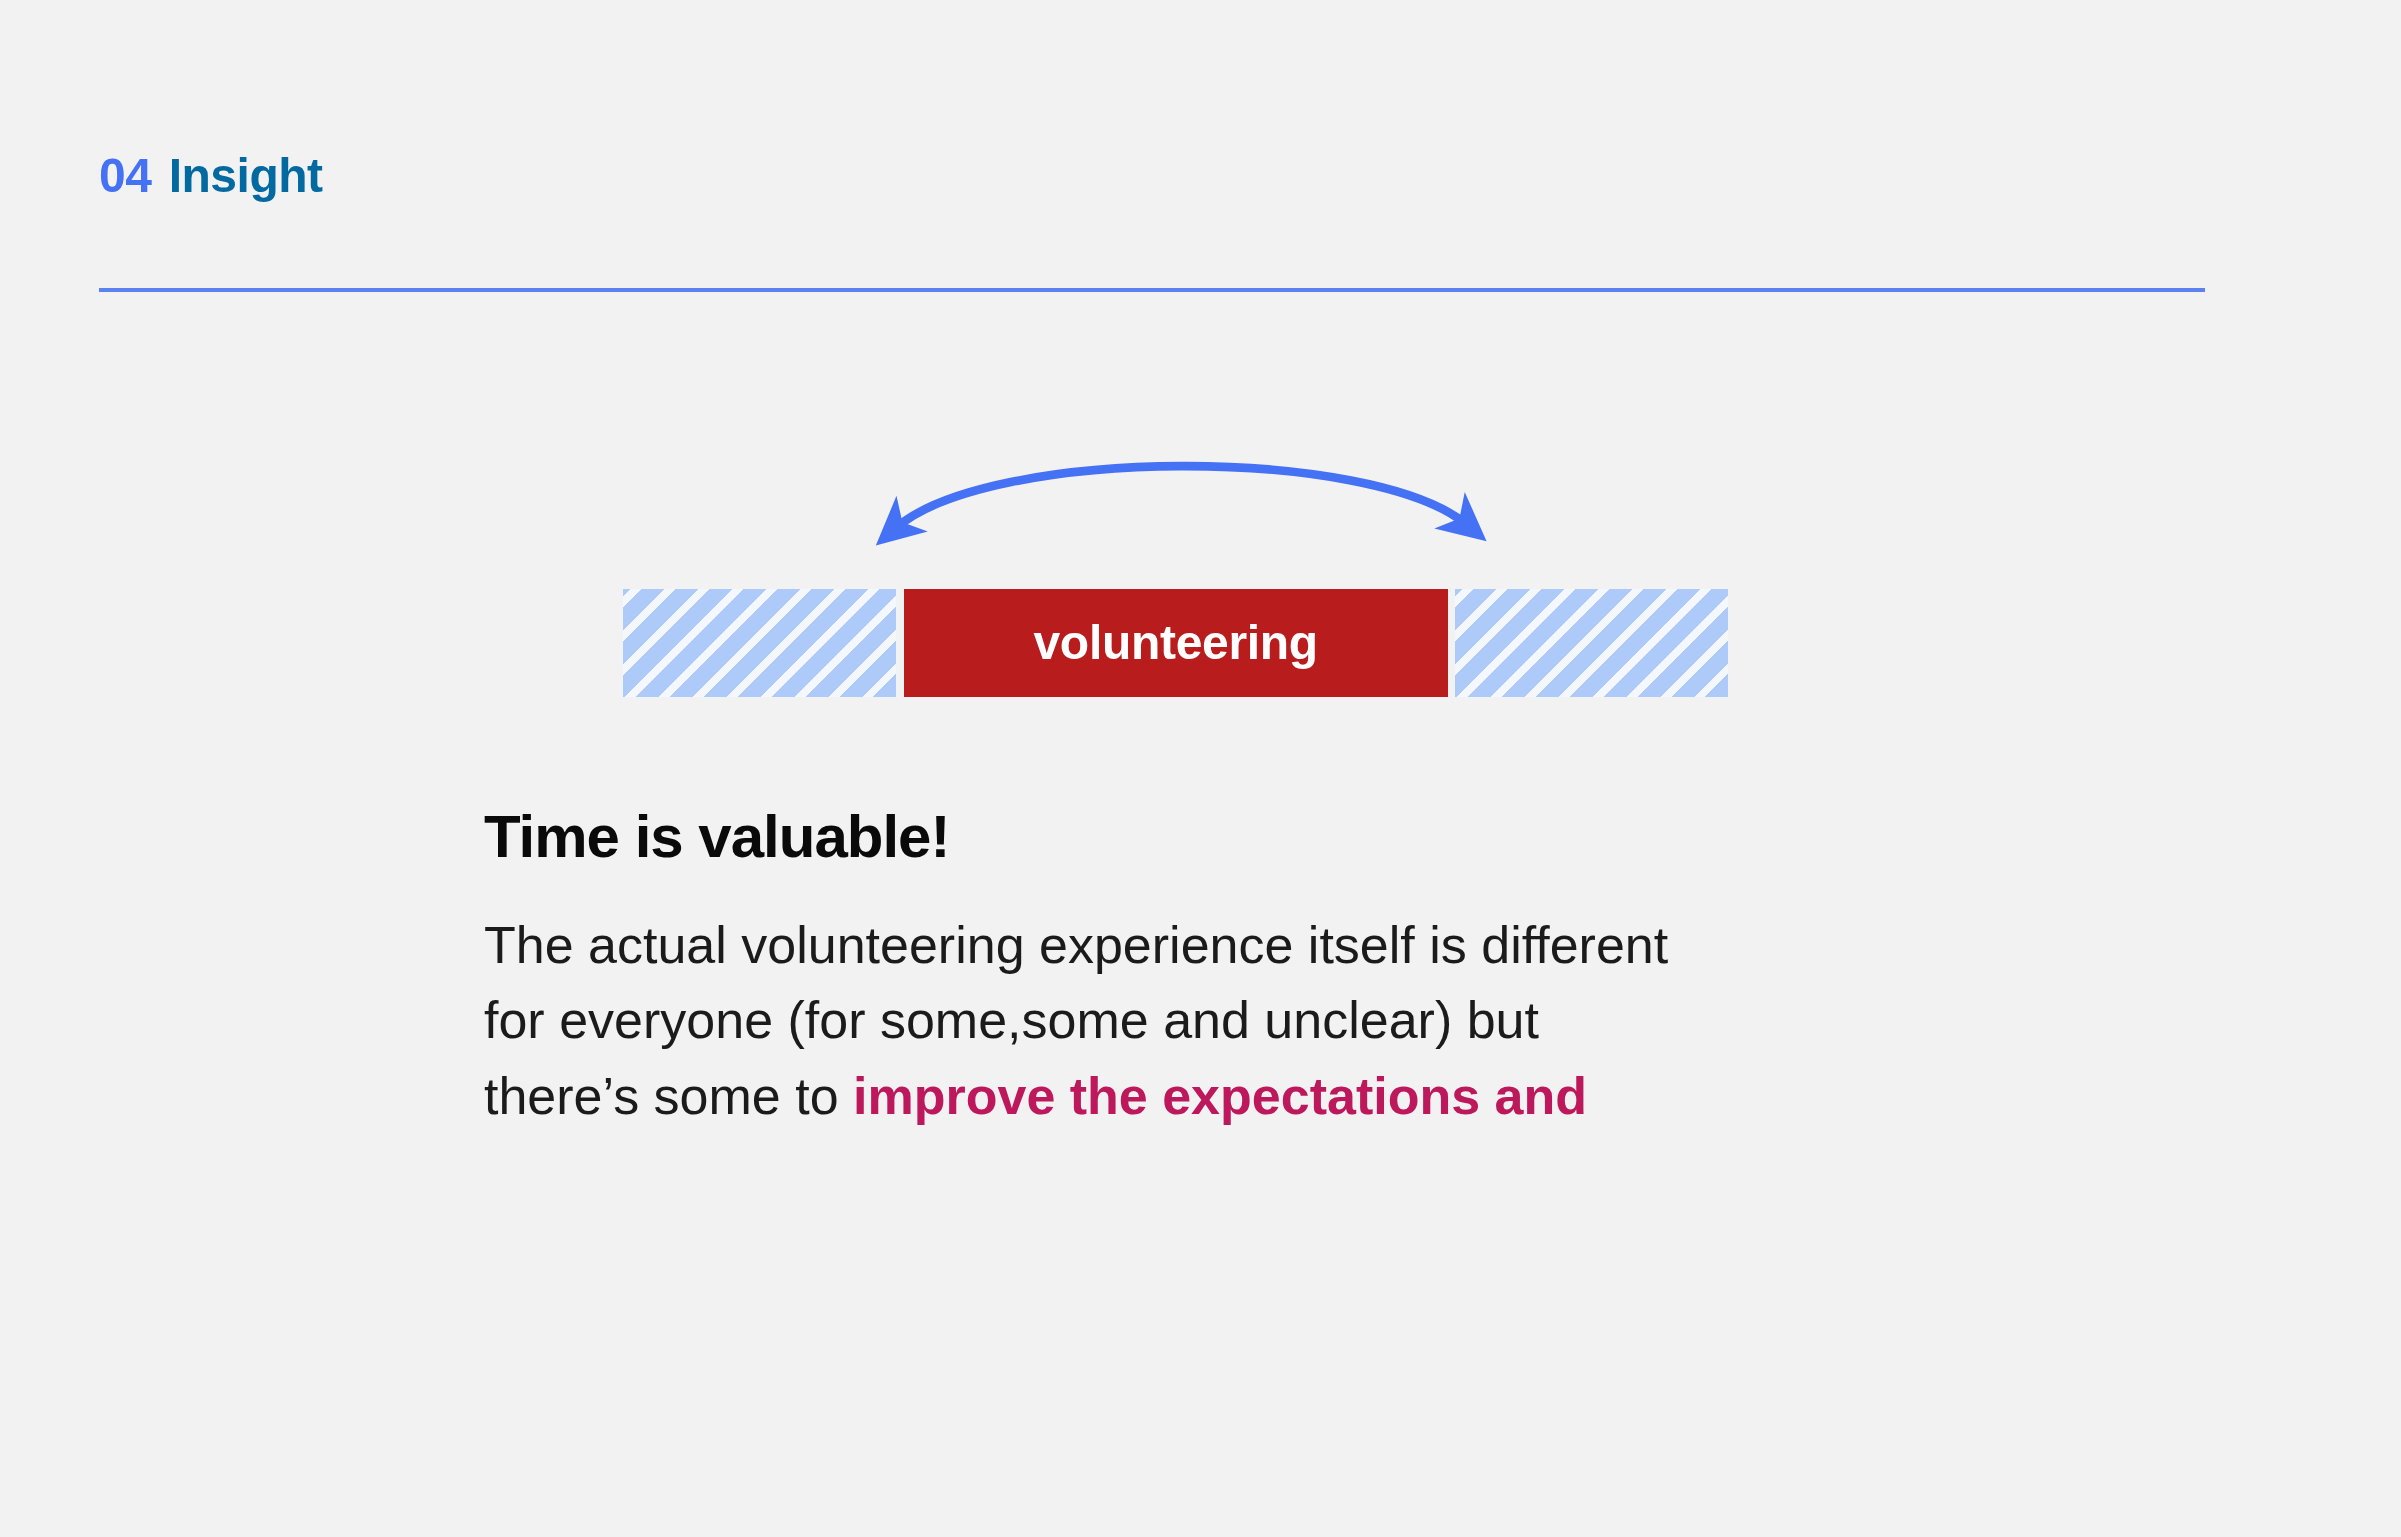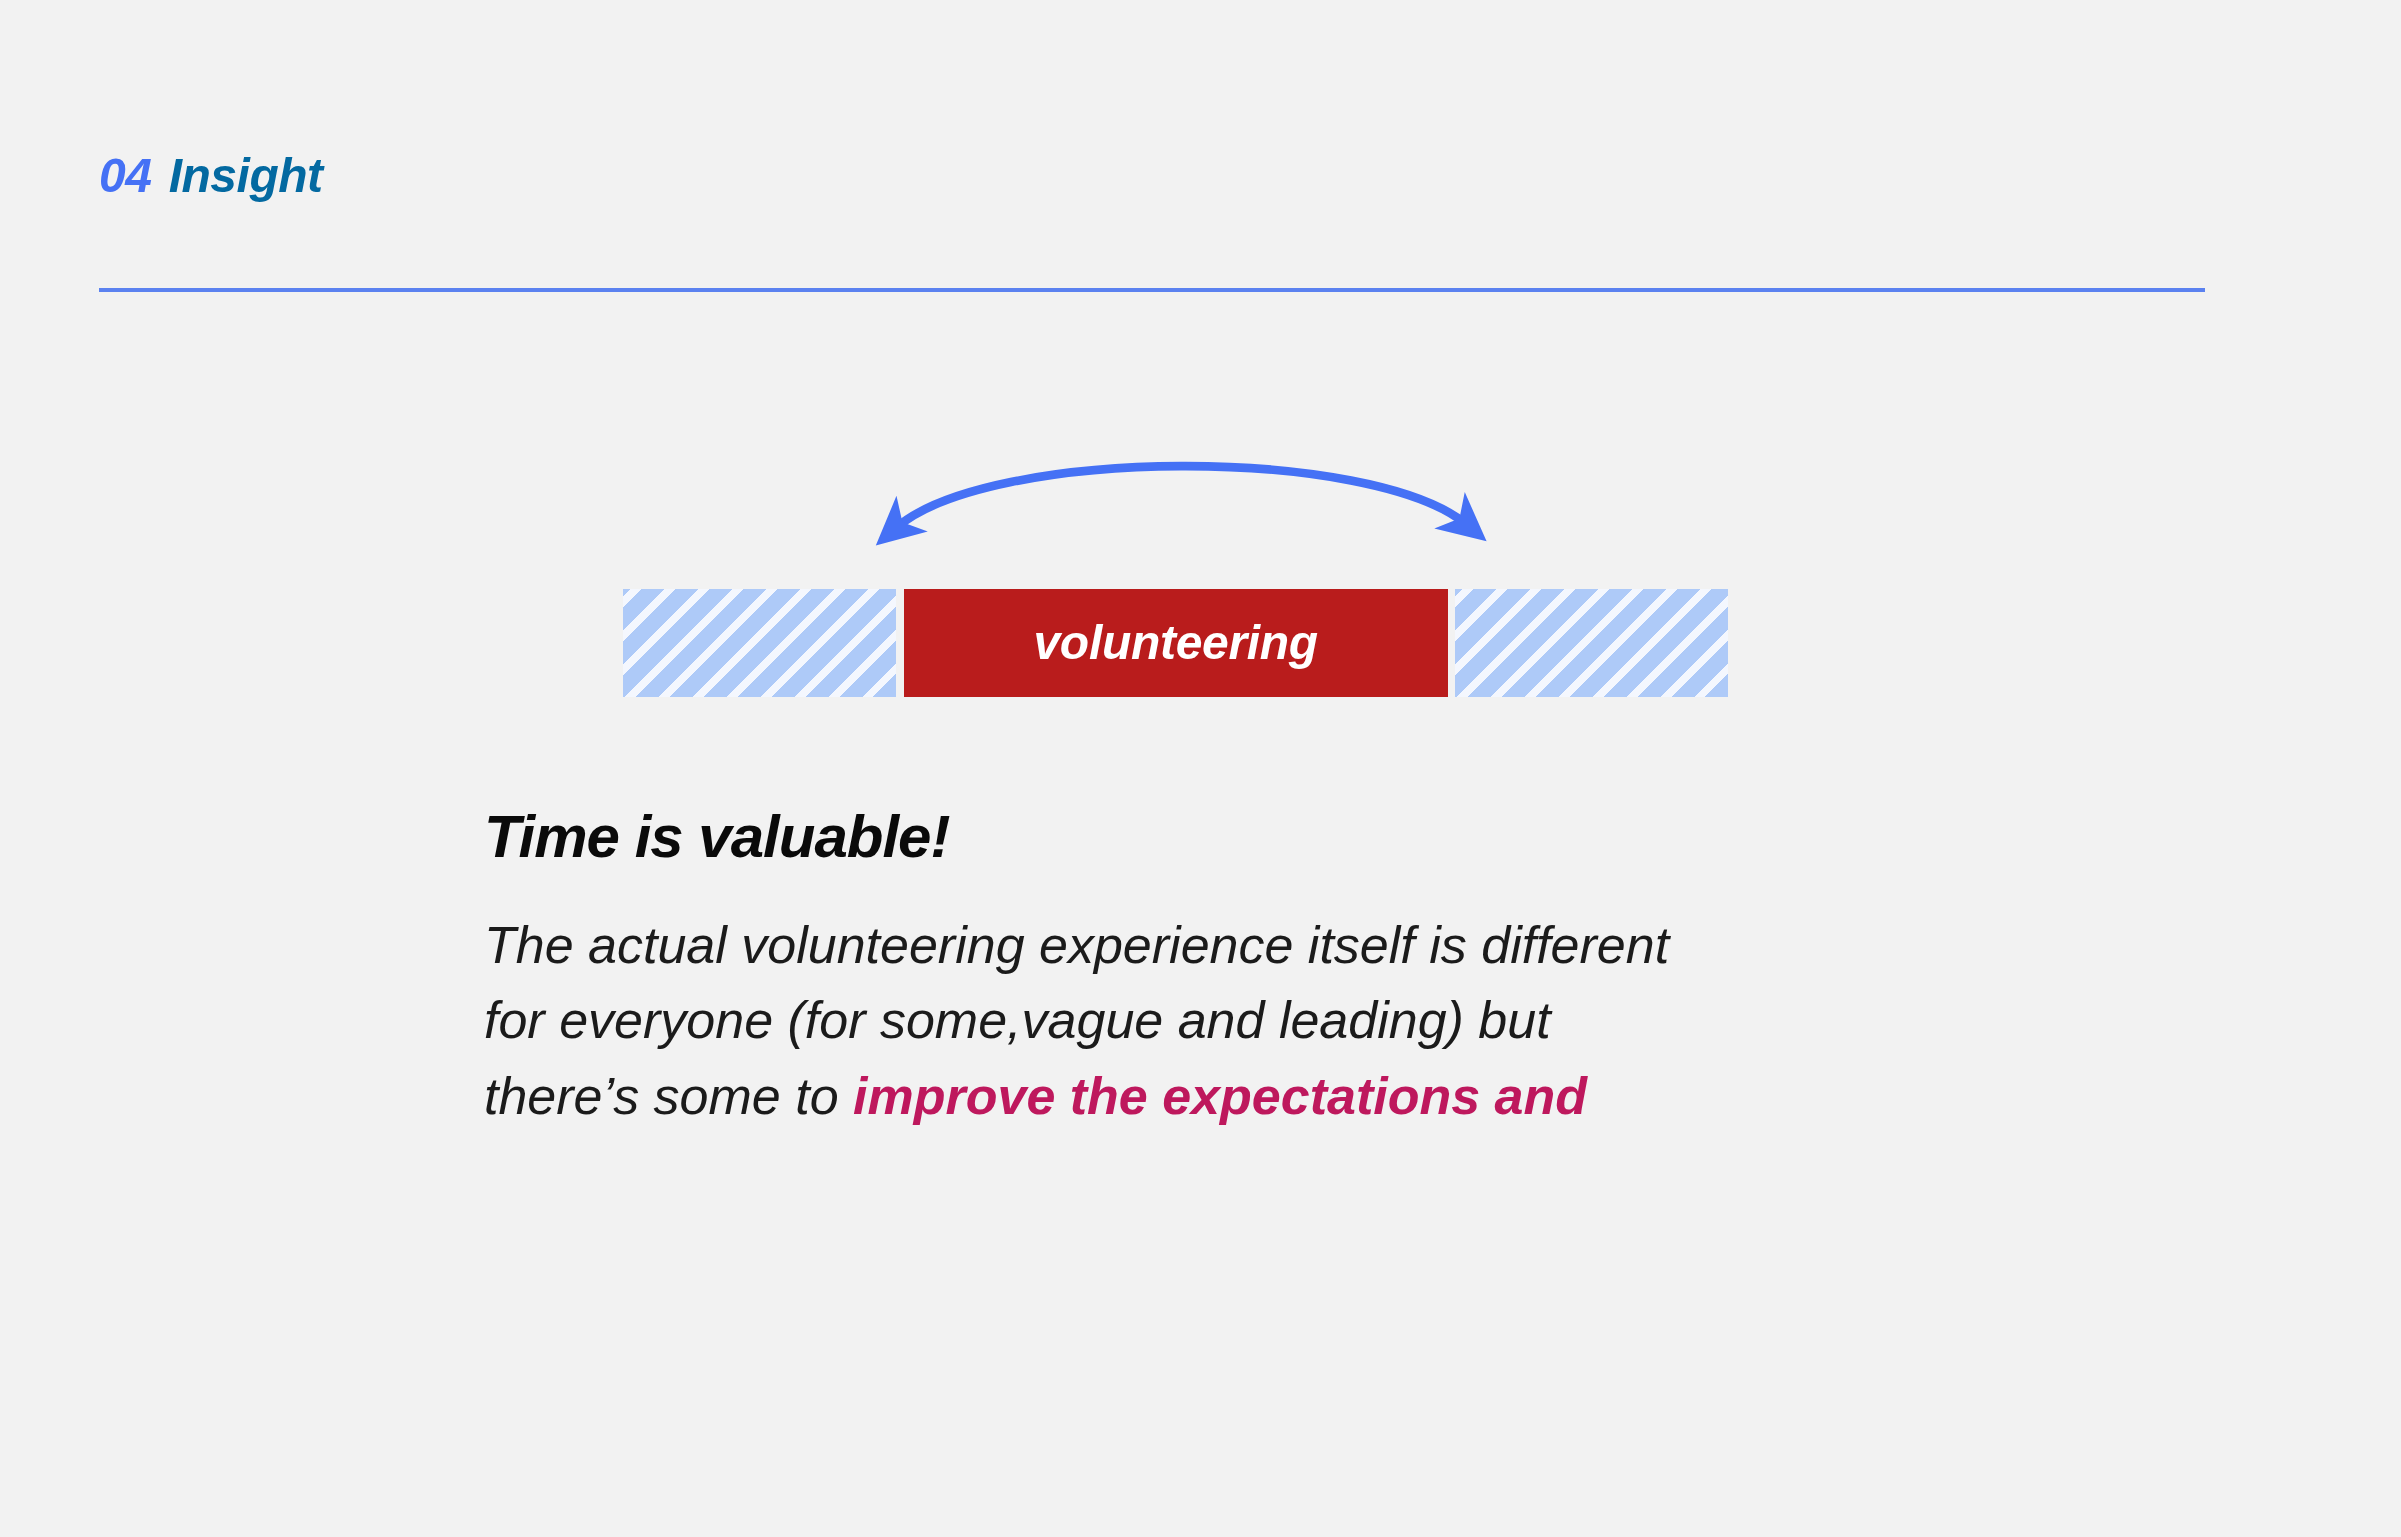--- a/index.html
+++ b/index.html
@@ -14,21 +14,20 @@
     font-family: "Liberation Sans", sans-serif;
     overflow: hidden;
     position: relative;
   }
 
   .slide {
     position: absolute;
     inset: 0;
     width: 2402px;
     height: 1081px;
-    font-style: italic;
   }
 
   
   .header {
     position: absolute;
     left: 99px;
     top: 152px;
     display: flex;
     align-items: baseline;
     gap: 17.3px;
@@ -172,21 +171,21 @@
     <div class="bar-hatch"></div>
   </div>
 
   <div class="copy">
     <h2 class="copy-heading">Time is valuable!</h2>
     <p class="copy-paragraph">
       <span class="copy-line">
         <span>The actual volunteering experience itself is different</span>
       </span>
       <span class="copy-line">
-        <span>for everyone (for some,vague and leading) but</span>
+        <span>for everyone (for some,some and unclear) but</span>
       </span>
       <span class="copy-line">
         <span>there’s some to </span><span class="copy-em">improve the expectations and</span>
       </span>
     </p>
   </div>
 
 </div>
 
 

